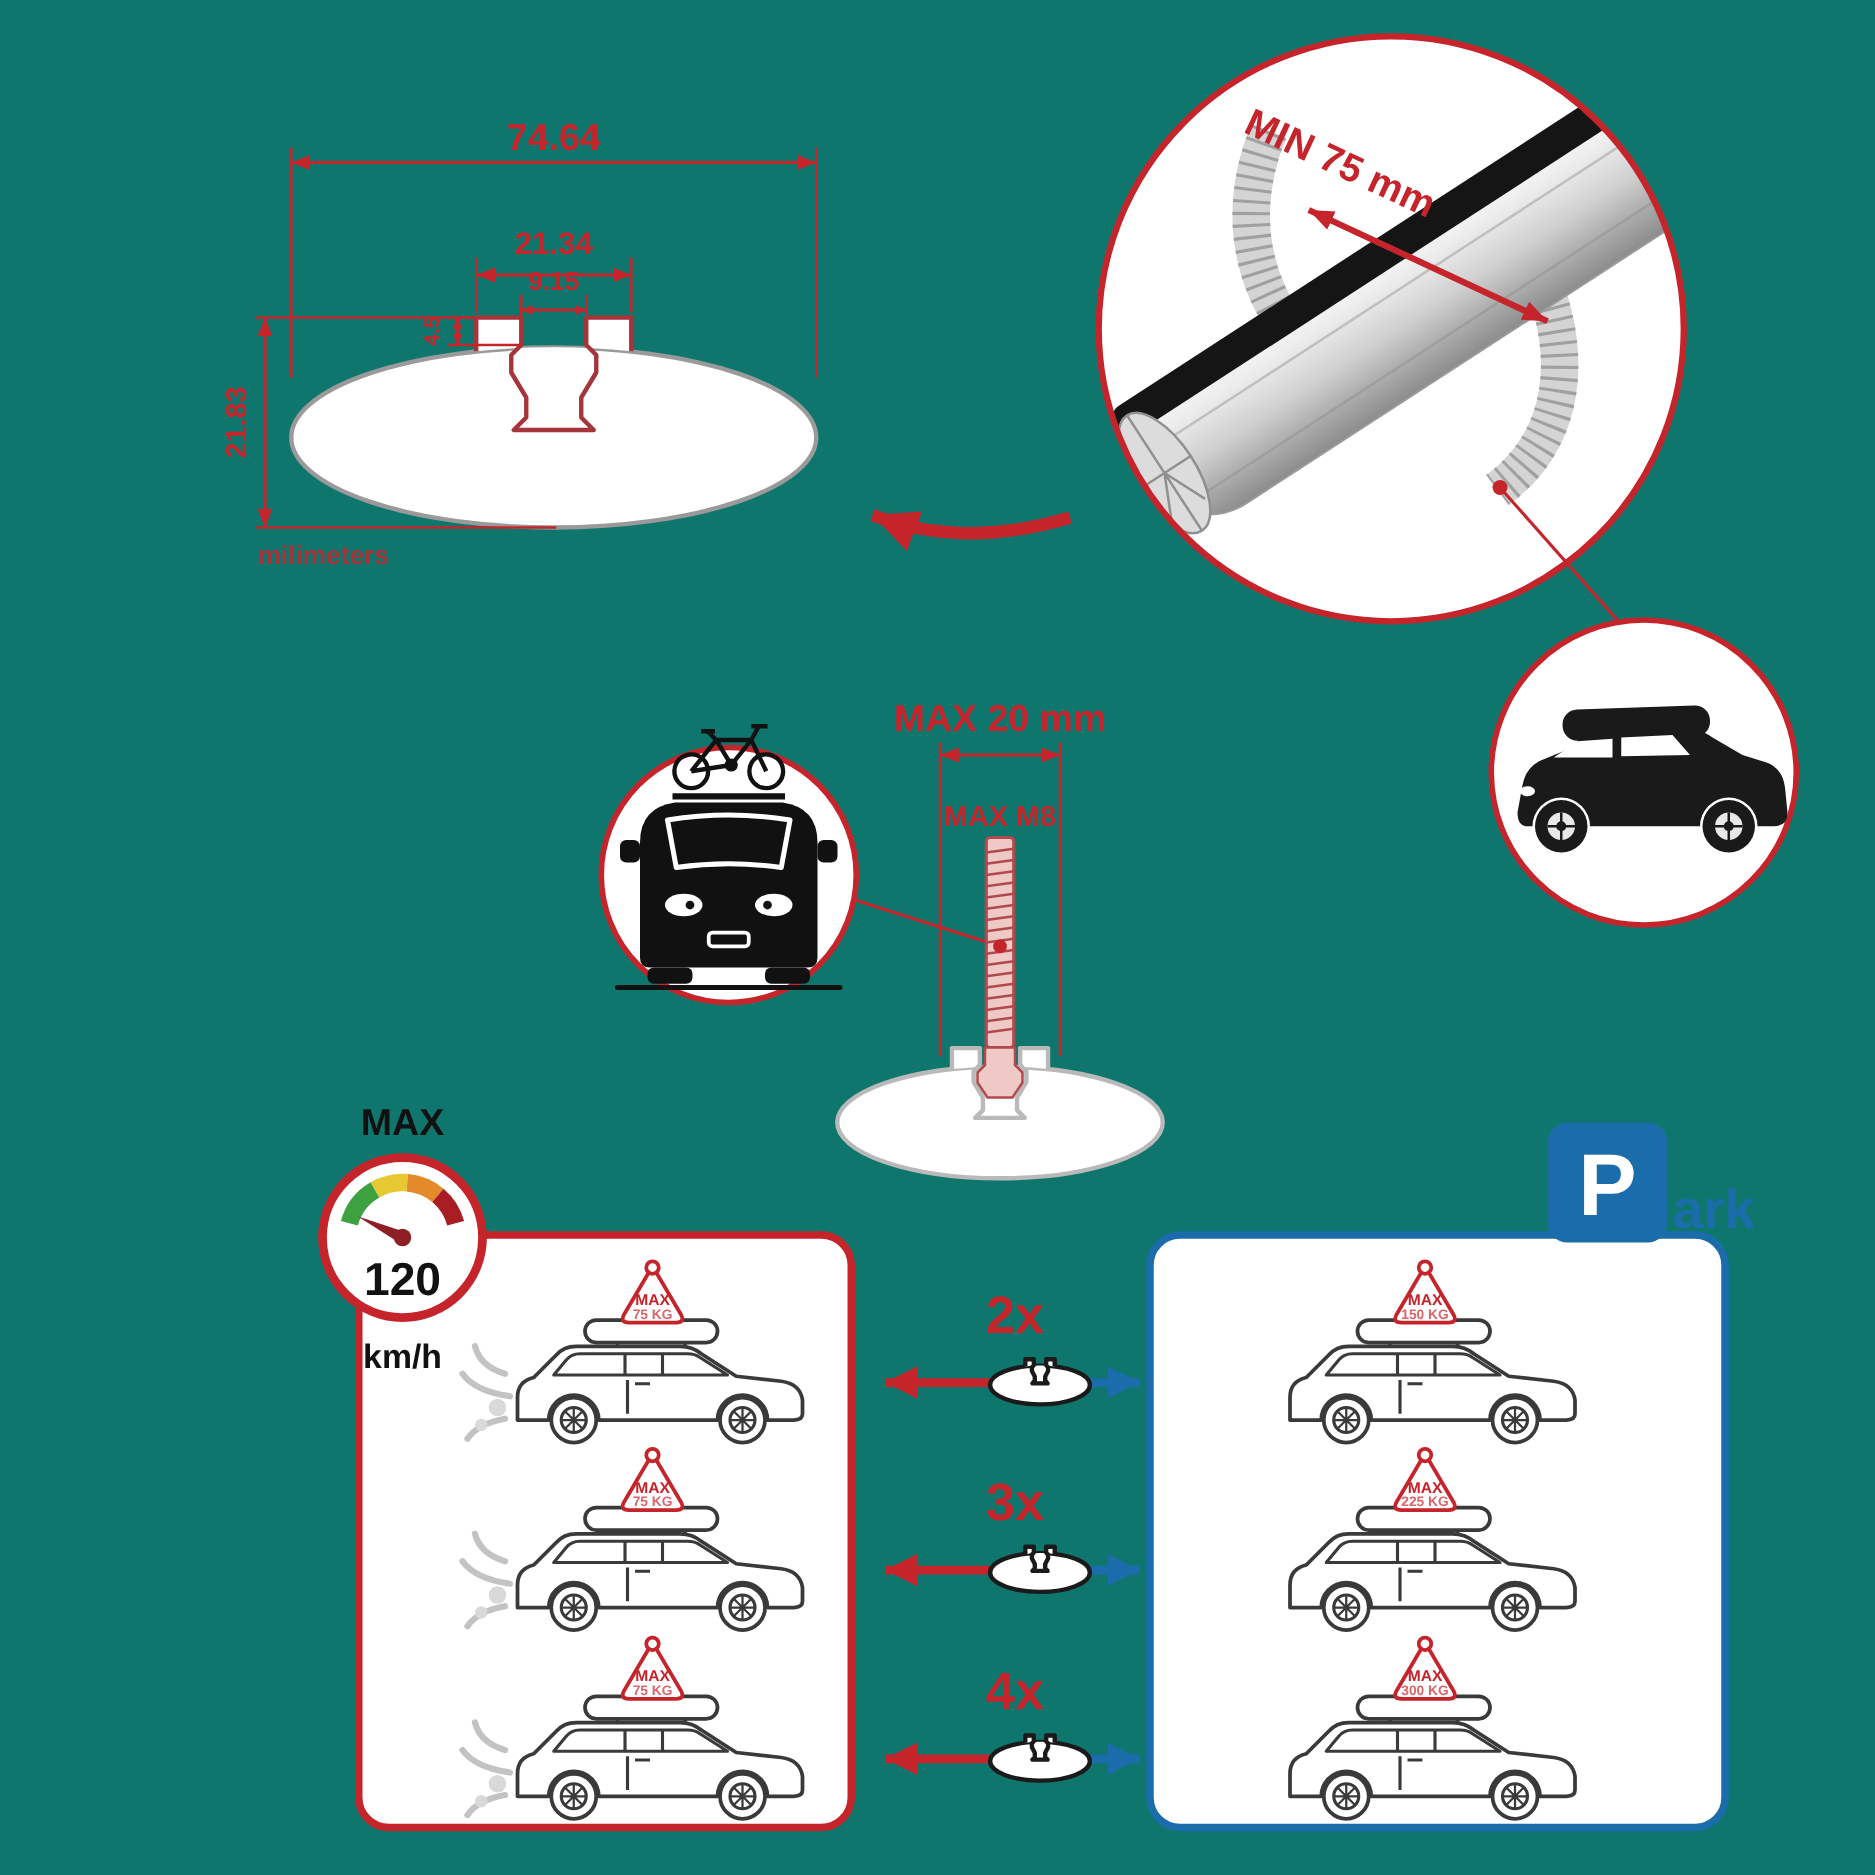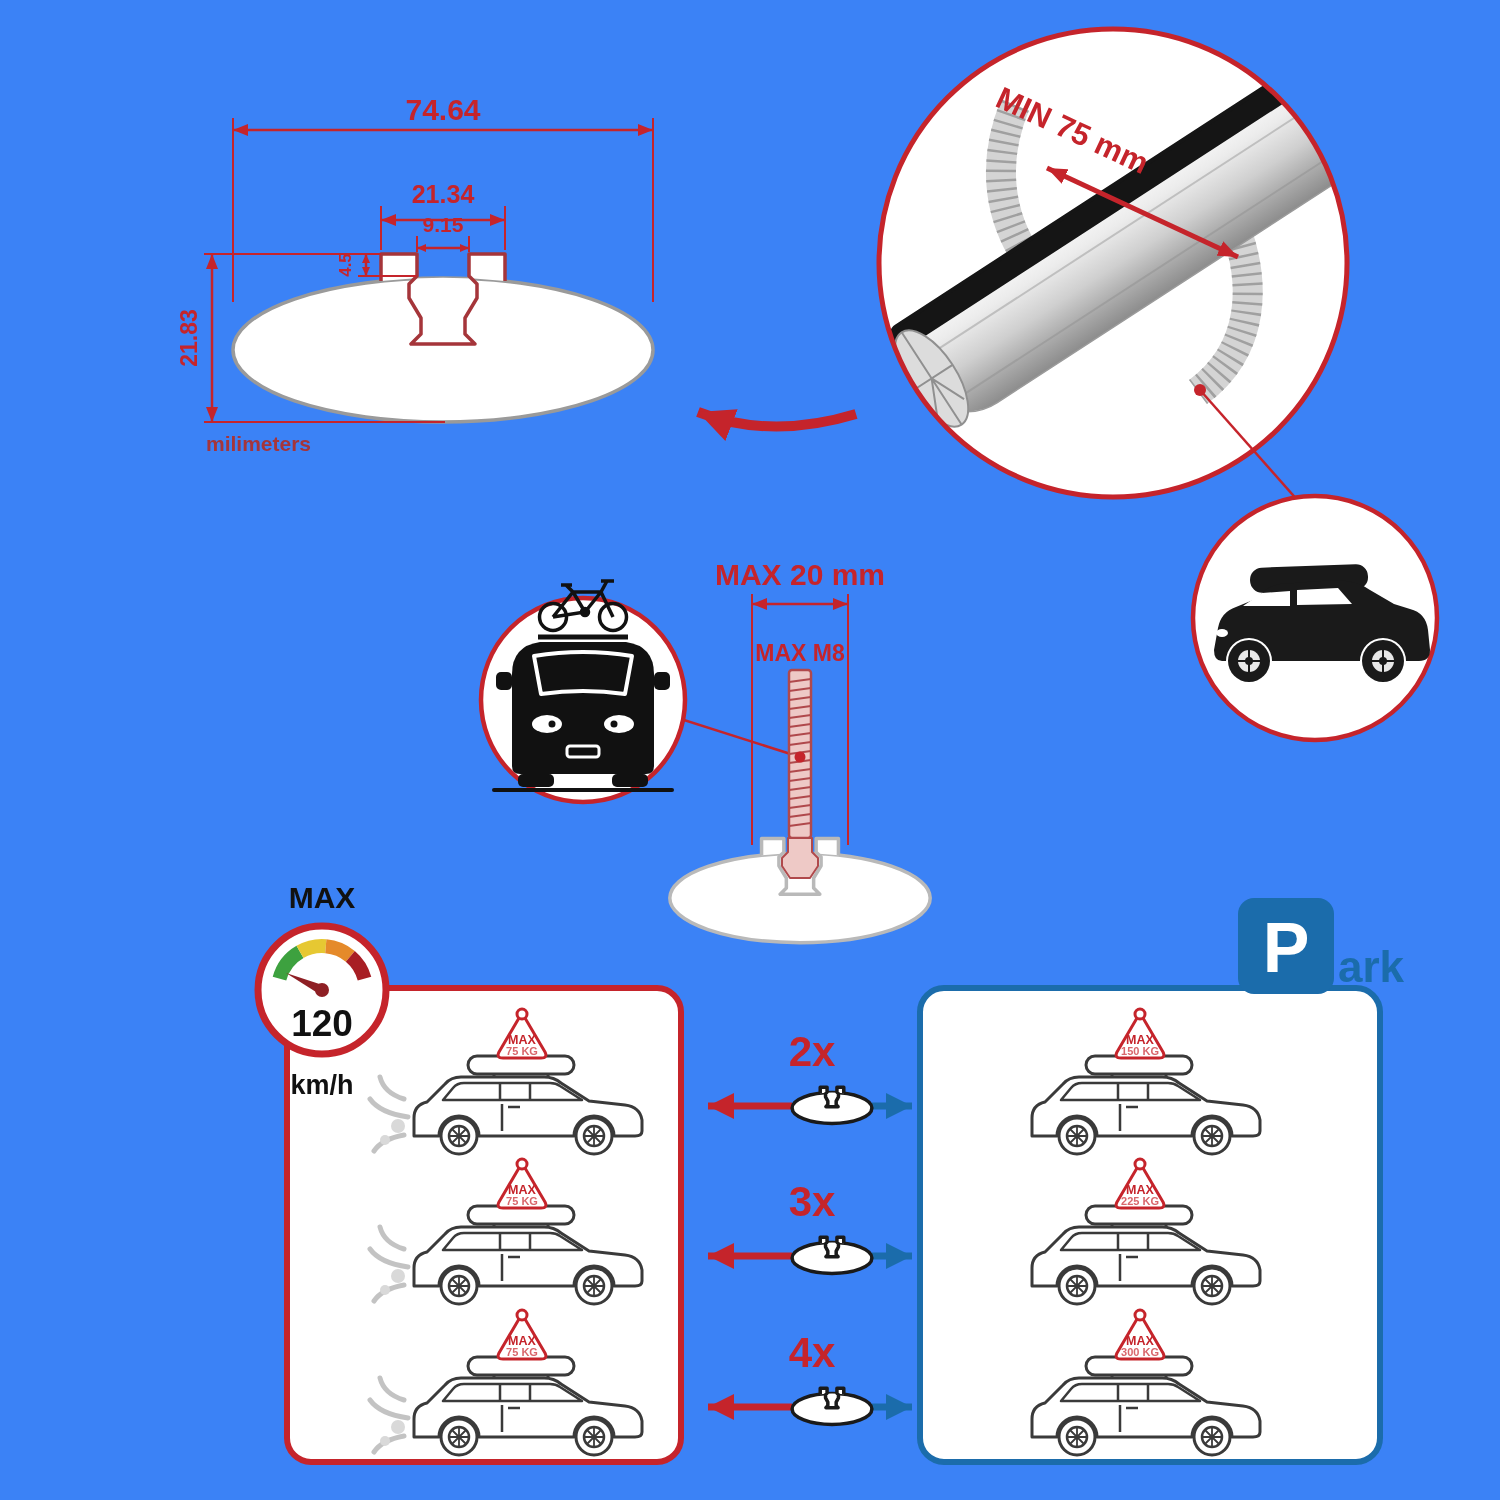--- a/index.html
+++ b/index.html
@@ -1,17 +1,17 @@
 <!DOCTYPE html>
 <html><head>
 <meta charset="utf-8">
 <style>
   *{box-sizing:border-box}
   html,body{margin:0;padding:0;background:#ffffff}
-  .canvas{position:relative;width:1500px;height:1500px;background:#3b82f6;overflow:hidden;
+  .canvas{position:relative;width:1500px;height:1500px;background:#0f766e;overflow:hidden;
           font-family:"Liberation Sans",sans-serif}
   svg{display:block}
   text{font-family:"Liberation Sans",sans-serif}
   .dimT{fill:#c5242b;font-weight:700;text-anchor:middle}
   .dimL{stroke:#c5242b;stroke-width:2.5;fill:none}
   .extL{stroke:#c5242b;stroke-width:2;fill:none}
   .redT{fill:#c5242b;font-weight:700;text-anchor:middle}
   .qty{fill:#c5242b;font-weight:700;font-size:42px;text-anchor:middle}
   .sgnMax{fill:#c5242b;font-weight:700;font-size:12.5px;text-anchor:middle}
   .sgnW{fill:#d9666b;font-weight:700;font-size:11px;text-anchor:middle}

